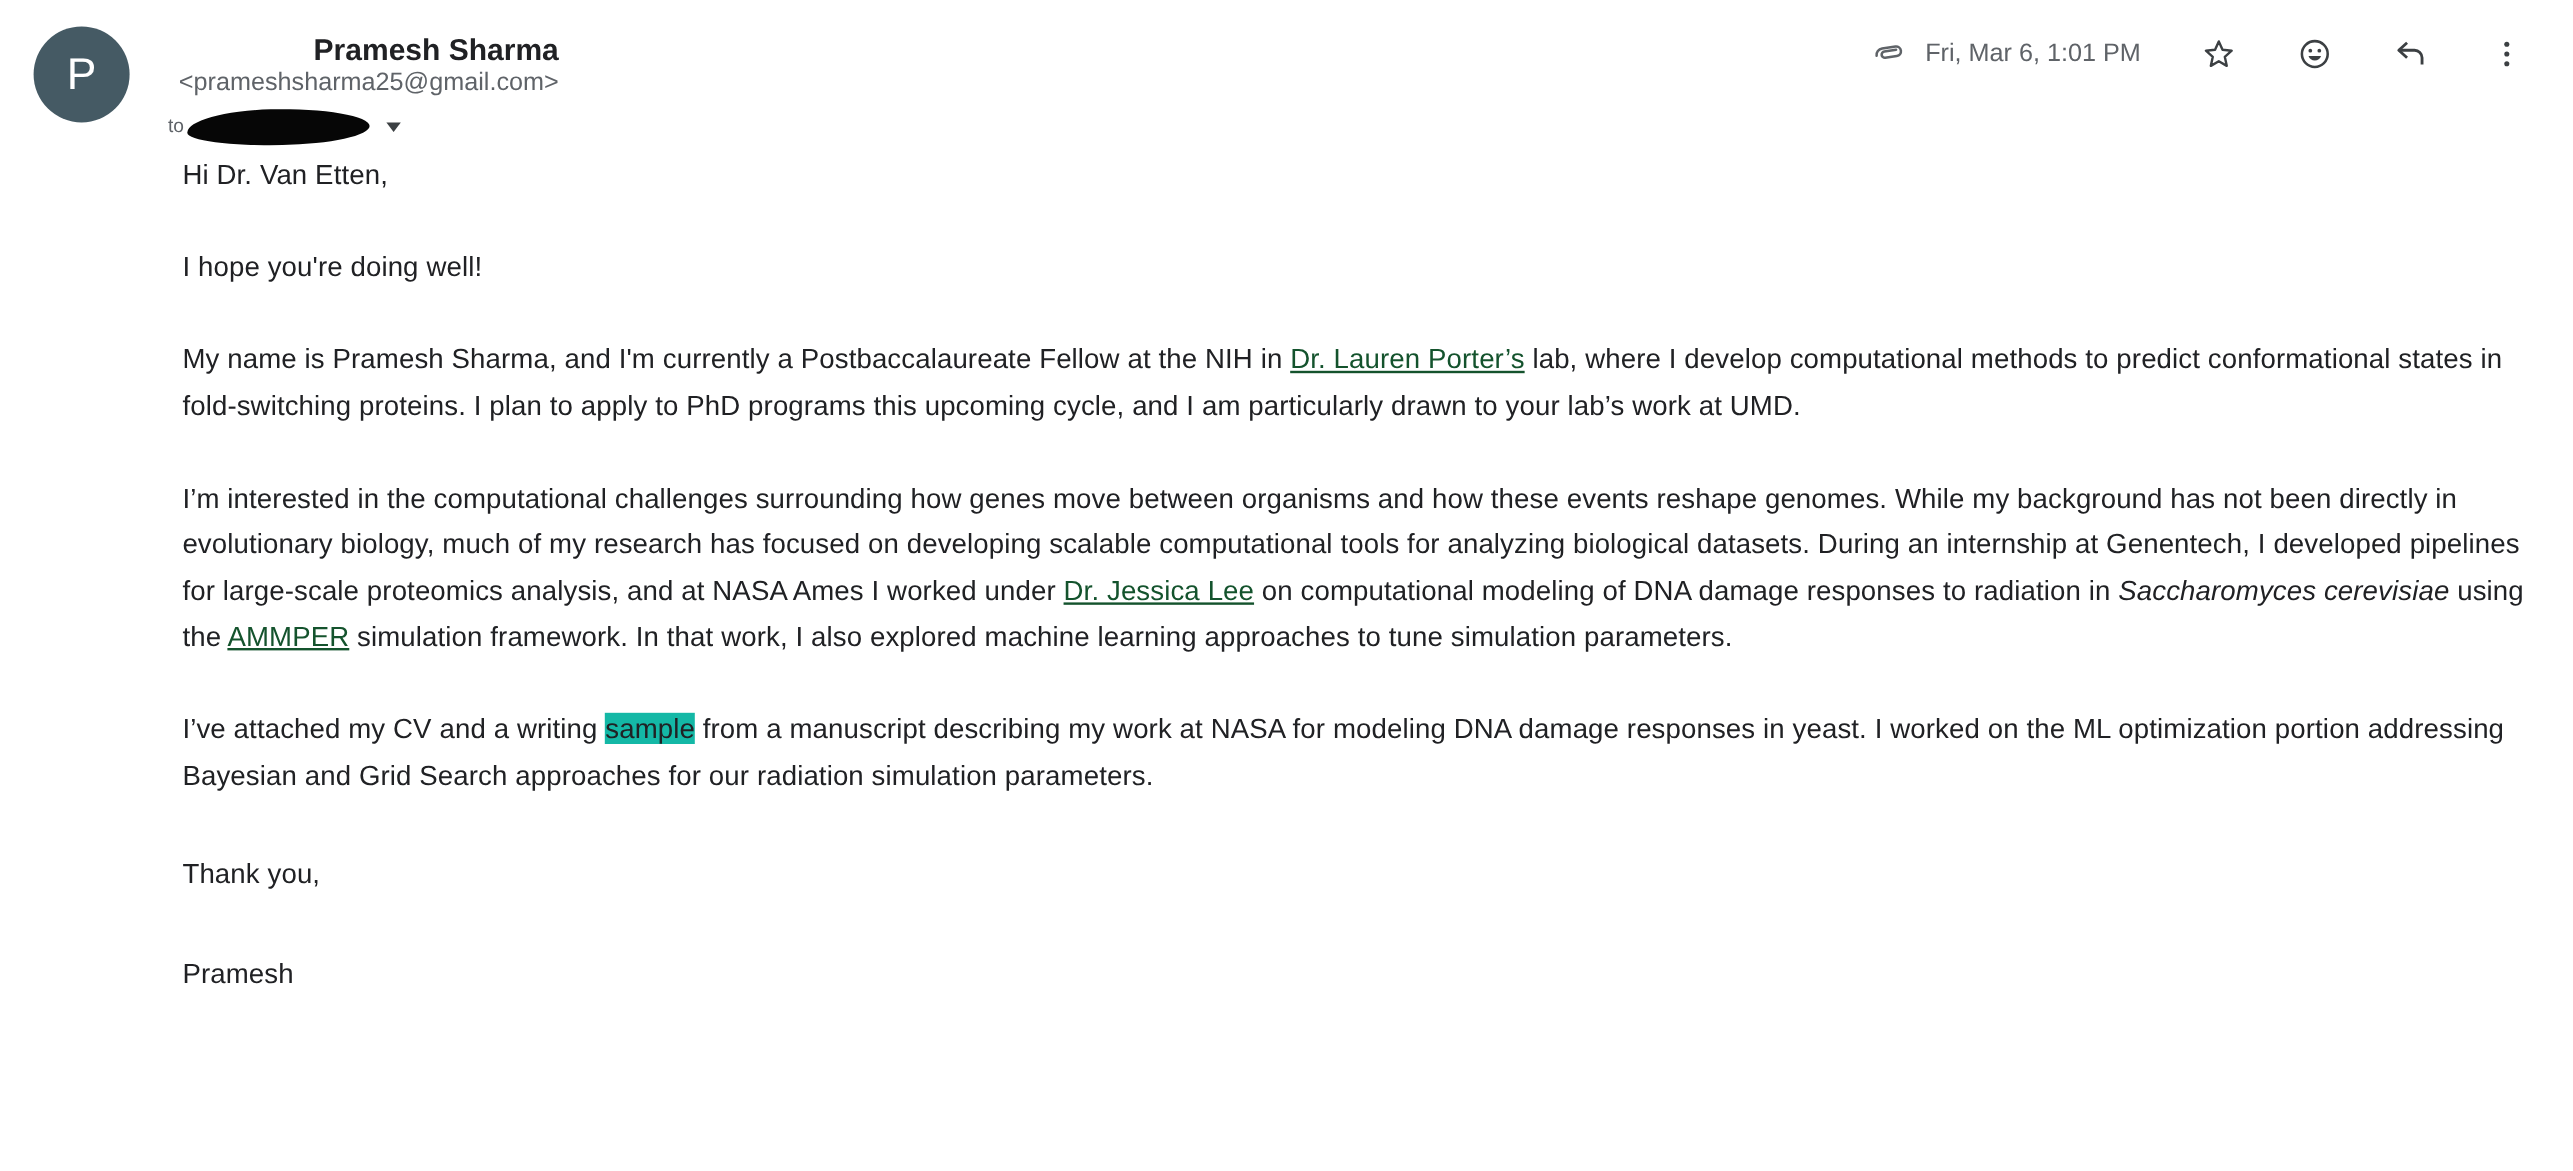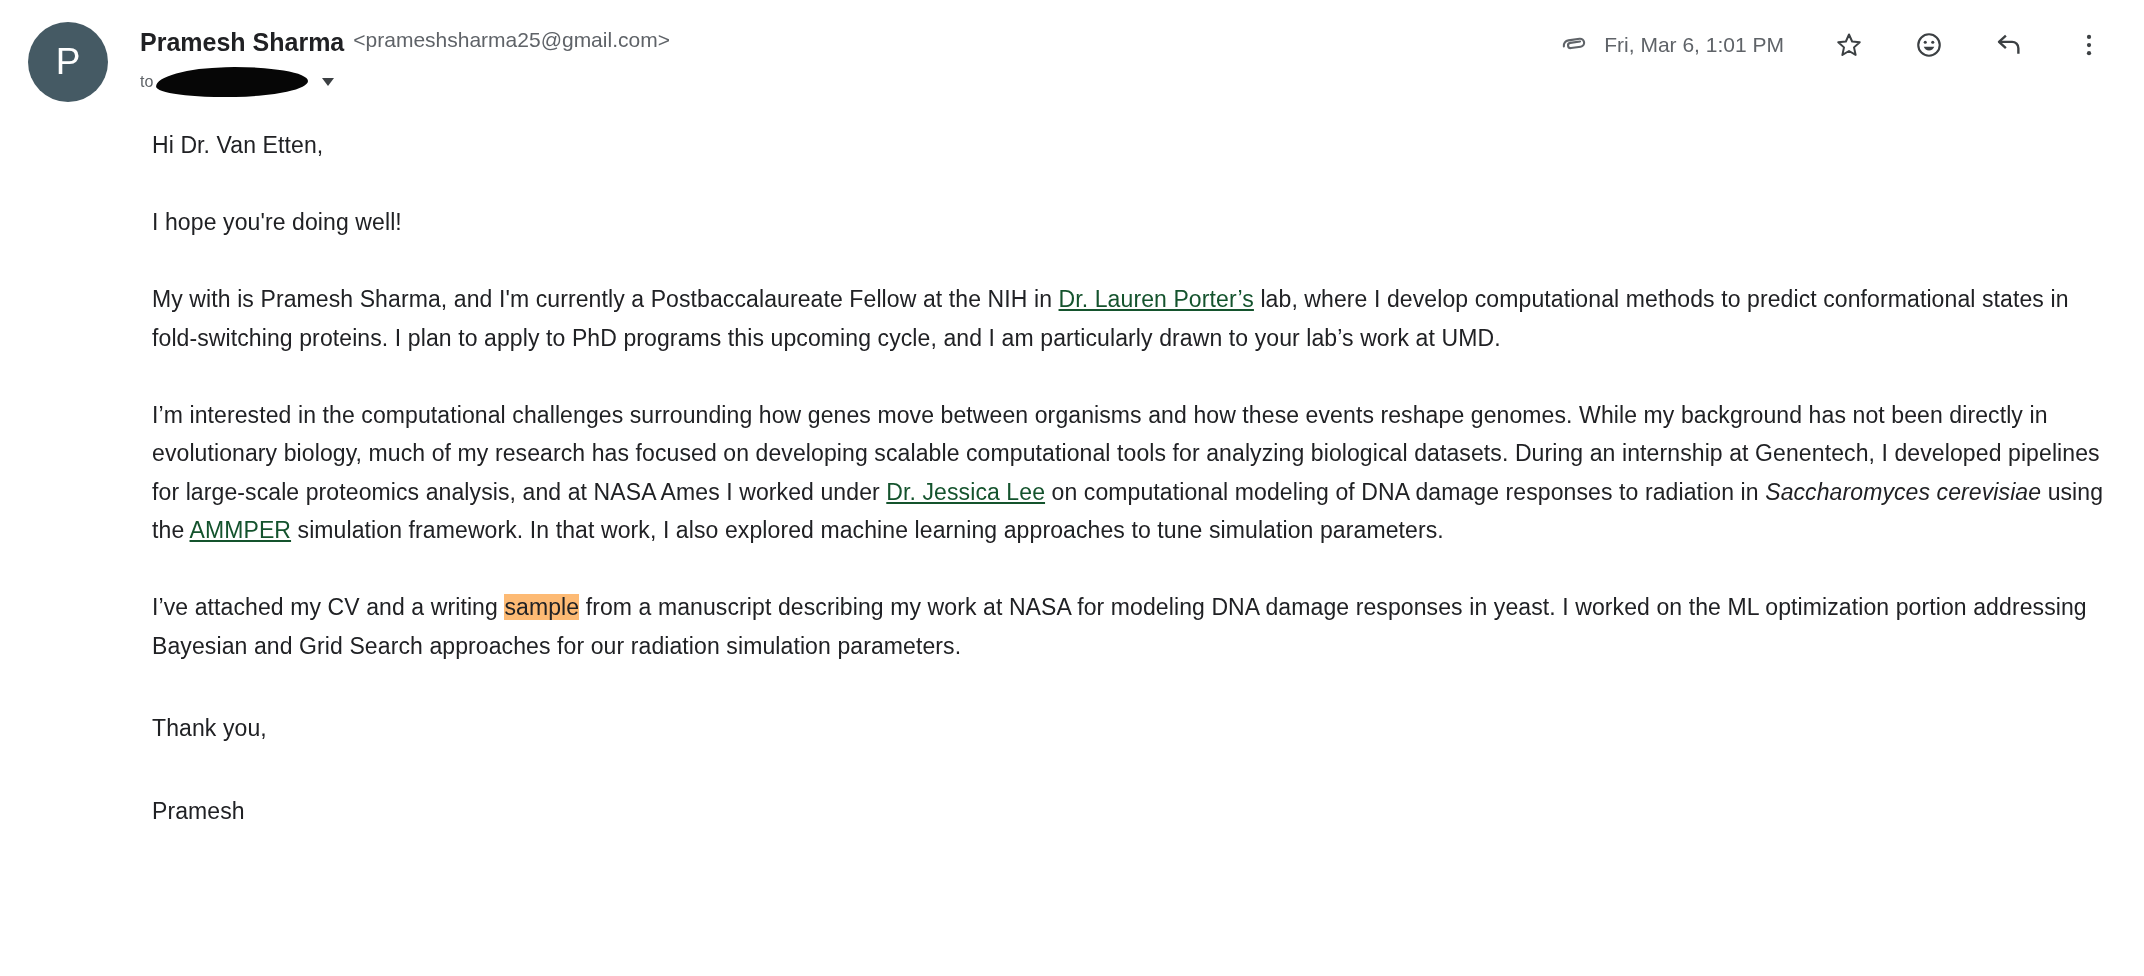--- a/index.html
+++ b/index.html
@@ -15,21 +15,21 @@
   .header { position: absolute; left: 0; top: 0; width: 2144px; height: 120px; }
   .avatar {
     position: absolute; left: 28px; top: 22px;
     width: 80px; height: 80px; border-radius: 50%;
     background: #455a64; color: #ffffff;
     display: flex; align-items: center; justify-content: center;
     font-size: 37px; font-weight: 400;
     border: none; cursor: pointer; padding: 0;
   }
   .header-main { position: absolute; left: 140px; top: 28px; }
-  .sender-line { display: flex; align-items: flex-start; white-space: nowrap; }
+  .sender-line { display: flex; align-items: flex-end; white-space: nowrap; flex-direction: column; }
   .sender-name { font-size: 25px; font-weight: bold; color: #202124; }
   .sender-email { font-size: 21px; font-weight: 400; color: #5f6368; margin-left: 9px; }
   .to-line { display: flex; align-items: center; margin-top: 9px; height: 32px; }
   .to-label { font-size: 16px; color: #5f6368; }
   .redaction {
     width: 152px; height: 30px; margin-left: 3px;
     background: #060606;
     border-radius: 46% 54% 48% 52% / 60% 52% 48% 40%;
     transform: rotate(-1.2deg);
   }
@@ -52,21 +52,21 @@
   .email-body {
     position: absolute; left: 152px; top: 126px;
     width: 1962px;
     font-size: 23px; line-height: 38.5px; color: #202124;
     letter-spacing: 0.1px;
   }
   .email-body p { margin: 0 0 38.5px 0; }
   .email-body p.sig { margin: 0; }
   .lnk { color: #14532d; text-decoration: underline; cursor: pointer; }
   .it { font-style: italic; }
-  .hl { background: #fdba74; }
+  .hl { background: #14b8a6; }
   .sig-line { display: block; margin-top: 44px; }
 </style>
 </head>
 <body>
 
 <div class="header">
 
   <button class="avatar">
     <span>P</span>
   </button>
@@ -124,21 +124,21 @@
     </button>
   </div>
 </div>
 
 <div class="email-body">
 
   <p>Hi Dr. Van Etten,</p>
 
   <p>I hope you're doing well!</p>
 
-  <p><span>My with is Pramesh Sharma, and I'm currently a Postbaccalaureate Fellow at the NIH in </span><a class="lnk">Dr. Lauren Porter’s</a><span> lab, where I develop computational methods to predict conformational states in fold-switching proteins. I plan to apply to PhD programs this upcoming cycle, and I am particularly drawn to your lab’s work at UMD.</span></p>
+  <p><span>My name is Pramesh Sharma, and I'm currently a Postbaccalaureate Fellow at the NIH in </span><a class="lnk">Dr. Lauren Porter’s</a><span> lab, where I develop computational methods to predict conformational states in fold-switching proteins. I plan to apply to PhD programs this upcoming cycle, and I am particularly drawn to your lab’s work at UMD.</span></p>
 
   <p><span>I’m interested in the computational challenges surrounding how genes move between organisms and how these events reshape genomes. While my background has not been directly in evolutionary biology, much of my research has focused on developing scalable computational tools for analyzing biological datasets. During an internship at Genentech, I developed pipelines for large-scale proteomics analysis, and at NASA Ames I worked under </span><a class="lnk">Dr. Jessica Lee</a><span> on computational modeling of DNA damage responses to radiation in </span><span class="it">Saccharomyces cerevisiae</span><span> using the </span><a class="lnk">AMMPER</a><span> simulation framework. In that work, I also explored machine learning approaches to tune simulation parameters.</span></p>
 
 
   <p><span>I’ve attached my CV and a writing </span><span class="hl">sample</span><span> from a manuscript describing my work at NASA for modeling DNA damage responses in yeast. I worked on the ML optimization portion addressing Bayesian and Grid Search approaches for our radiation simulation parameters.</span></p>
 
   <p class="sig">
     <span class="sig-line">Thank you,</span>
     <span class="sig-line">Pramesh</span>
   </p>

